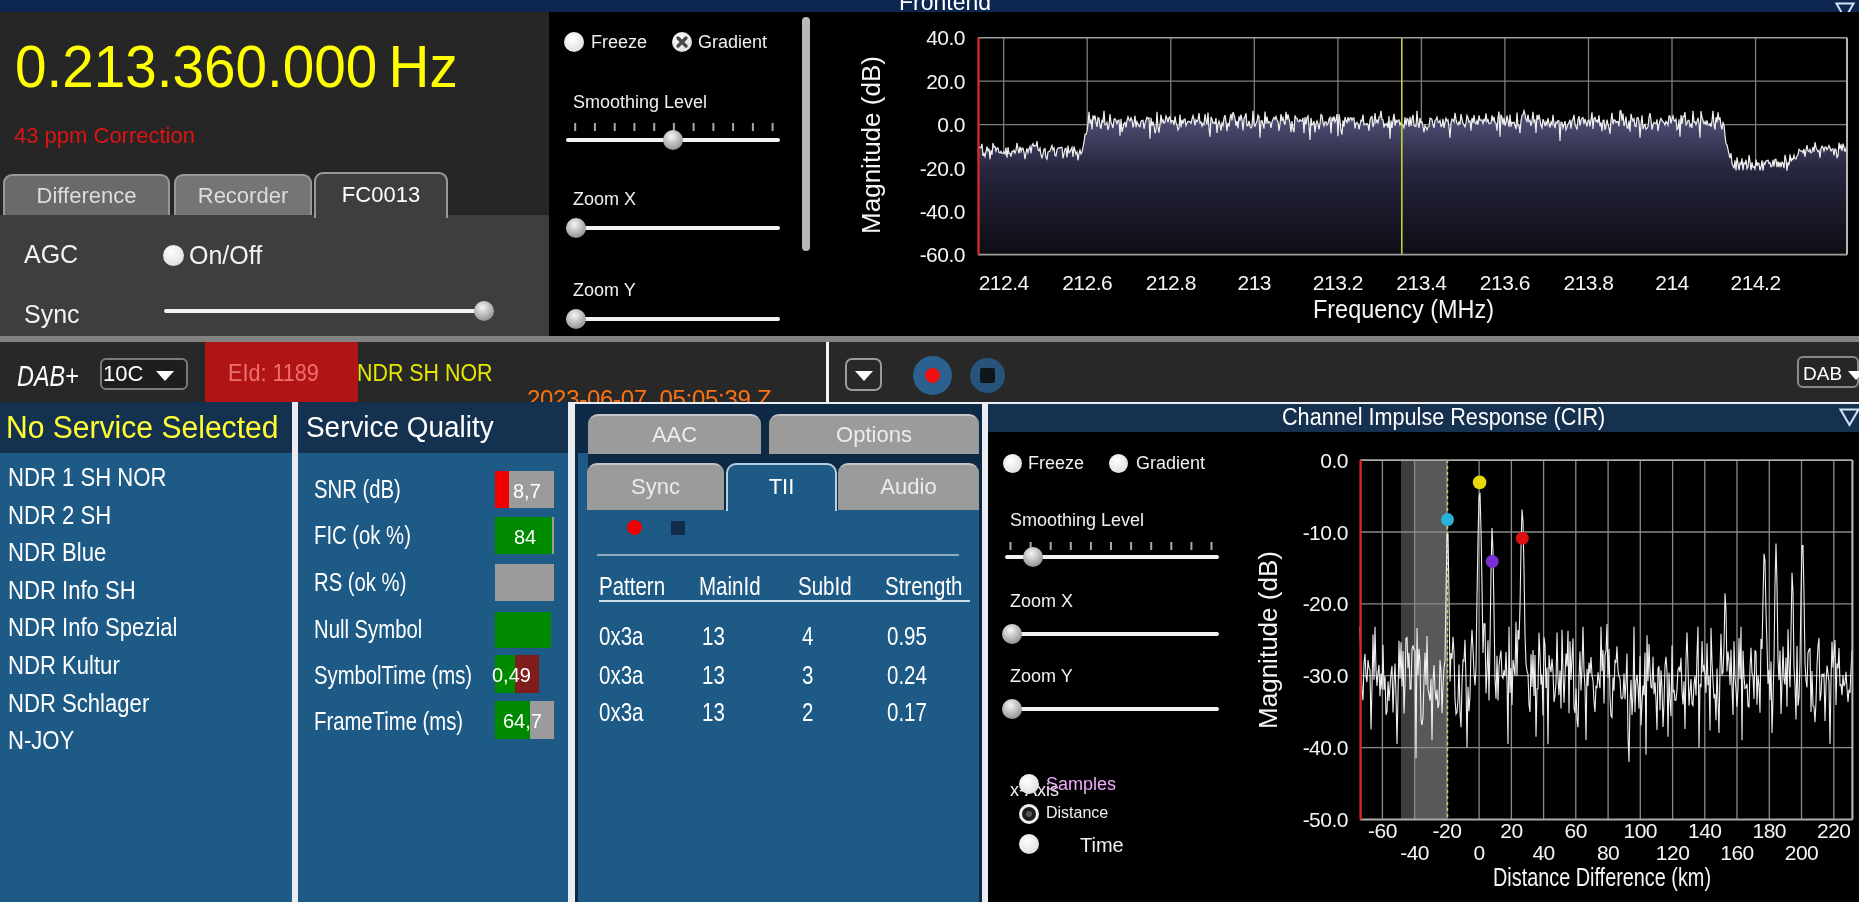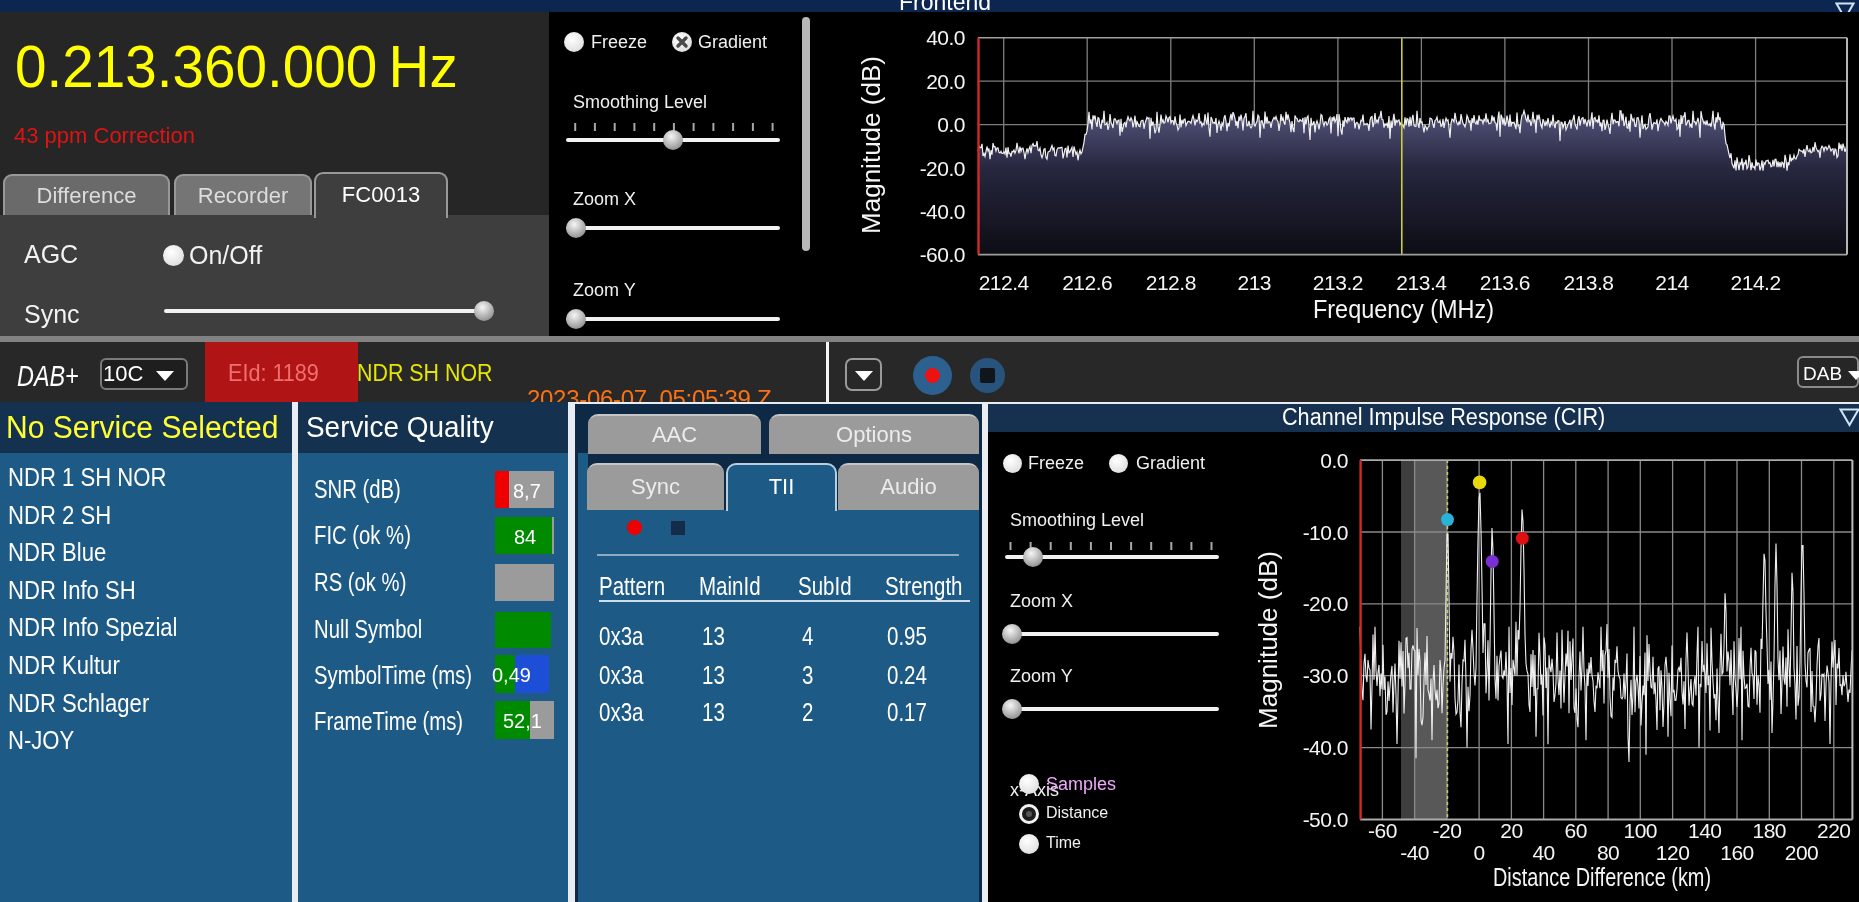--- a/index.html
+++ b/index.html
@@ -177,27 +177,27 @@
 <div class="abs" style="left:495px;top:471px;width:59px;height:37px;background:#9b9b9b;">
     <div class="abs" style="left:0;top:0;width:14px;height:37px;background:#ee0000;"></div>
     <div class="abs" style="left:18px;top:9px;color:#fff;font-size:20px;">8,7</div>
   </div>
 <div class="abs" style="left:495px;top:517px;width:59px;height:37px;background:#9b9b9b;">
     <div class="abs" style="left:0;top:0;width:57px;height:37px;background:#008a00;"></div>
     <div class="abs" style="left:19px;top:9px;color:#fff;font-size:20px;">84</div>
   </div>
 <div class="abs" style="left:495px;top:564px;width:59px;height:37px;background:#9b9b9b;"></div>
 <div class="abs" style="left:495px;top:611.5px;width:56px;height:36px;background:#008a00;"></div>
-<div class="abs" style="left:495px;top:654.5px;width:54px;height:38px;background:#1d4ed8;">
+<div class="abs" style="left:495px;top:654.5px;width:44px;height:38px;background:#7f1d1d;">
     <div class="abs" style="left:0;top:0;width:20px;height:38px;background:#008a00;"></div>
     <div class="abs" style="left:-3px;top:9px;color:#fff;font-size:20px;">0,49</div>
   </div>
 <div class="abs" style="left:495px;top:700.5px;width:59px;height:38px;background:#9b9b9b;">
     <div class="abs" style="left:0;top:0;width:35px;height:38px;background:#008a00;"></div>
-    <div class="abs" style="left:8px;top:9px;color:#fff;font-size:20px;">52,1</div>
+    <div class="abs" style="left:8px;top:9px;color:#fff;font-size:20px;">64,7</div>
   </div>
 <div class="abs" style="left:568px;top:402px;width:7px;height:500px;background:#e9edf2;"></div>
 
 <div class="abs" style="left:575px;top:402px;width:407px;height:500px;background:#0d2946;"></div>
 <div class="abs" style="left:575px;top:402px;width:407px;height:2px;background:#e9edf2;"></div>
 <div class="abs" style="left:588px;top:414px;width:173px;height:40px;background:#9b9b9b;border-top:2px solid #c6c6c6;border-radius:10px 10px 0 0;color:#ececec;font-size:22px;text-align:center;line-height:38px;">AAC</div>
 <div class="abs" style="left:769px;top:414px;width:210px;height:40px;background:#9b9b9b;border-top:2px solid #c6c6c6;border-radius:10px 10px 0 0;color:#ececec;font-size:22px;text-align:center;line-height:38px;">Options</div>
 <div class="abs" style="left:578px;top:453px;width:10px;height:57px;background:#1e5a86;"></div>
 <div class="abs" style="left:587px;top:463px;width:137px;height:47px;background:#9b9b9b;border-top:2px solid #c6c6c6;border-radius:10px 10px 0 0;color:#ececec;font-size:22px;text-align:center;line-height:44px;">Sync</div>
 <div class="abs" style="left:838px;top:463px;width:141px;height:47px;background:#9b9b9b;border-top:2px solid #c6c6c6;border-radius:10px 10px 0 0;color:#ececec;font-size:22px;text-align:center;line-height:44px;">Audio</div>
@@ -259,21 +259,21 @@
 <div class="abs" style="left:1010px;top:666px;color:#f0f0f0;font-size:18px;">Zoom Y</div>
 <div class="track" style="left:1005px;top:707px;width:214px;"></div>
 <div class="knob" style="left:1002px;top:699px;width:20px;height:20px;"></div>
 <div class="abs" style="left:1010px;top:744px;color:#f0f0f0;font-size:18px;margin-top:36px;">x-Axis</div>
 <div class="radio" style="left:1019px;top:774px;width:20px;height:20px;"></div>
 <div class="abs" style="left:1046px;top:774px;color:#f0abfc;font-size:18px;">Samples</div>
 <div class="abs" style="left:1019px;top:804px;width:20px;height:20px;border-radius:50%;border:3.5px solid #f0f0f0;background:#1c1c1c;"></div>
 <div class="abs" style="left:1026px;top:811px;width:6px;height:6px;border-radius:50%;background:#555;"></div>
 <div class="abs" style="left:1046px;top:804px;color:#f0f0f0;font-size:16px;">Distance</div>
 <div class="radio" style="left:1019px;top:834px;width:20px;height:20px;"></div>
-<div class="abs" style="left:1046px;top:834px;color:#f0f0f0;font-size:16px;">Time</div>
+<div class="abs" style="left:1080px;top:834px;color:#f0f0f0;font-size:20px;">Time</div>
 <svg style="position:absolute;left:988px;top:432px" width="871" height="470" viewBox="988 432 871 470" font-family="Liberation Sans, sans-serif">
 <rect x="1401" y="460.1" width="13.8" height="359.4" fill="#3e3e3e"></rect>
 <rect x="1414.8" y="460.1" width="32.7" height="359.4" fill="#585858"></rect>
 <line x1="1382.4" y1="460.1" x2="1382.4" y2="819.5" stroke="#8a8a8a" stroke-width="1.3"></line>
 <line x1="1414.6" y1="460.1" x2="1414.6" y2="819.5" stroke="#8a8a8a" stroke-width="1.3"></line>
 <line x1="1446.9" y1="460.1" x2="1446.9" y2="819.5" stroke="#8a8a8a" stroke-width="1.3"></line>
 <line x1="1479.1" y1="460.1" x2="1479.1" y2="819.5" stroke="#8a8a8a" stroke-width="1.3"></line>
 <line x1="1511.4" y1="460.1" x2="1511.4" y2="819.5" stroke="#8a8a8a" stroke-width="1.3"></line>
 <line x1="1543.6" y1="460.1" x2="1543.6" y2="819.5" stroke="#8a8a8a" stroke-width="1.3"></line>
 <line x1="1575.8" y1="460.1" x2="1575.8" y2="819.5" stroke="#8a8a8a" stroke-width="1.3"></line>

